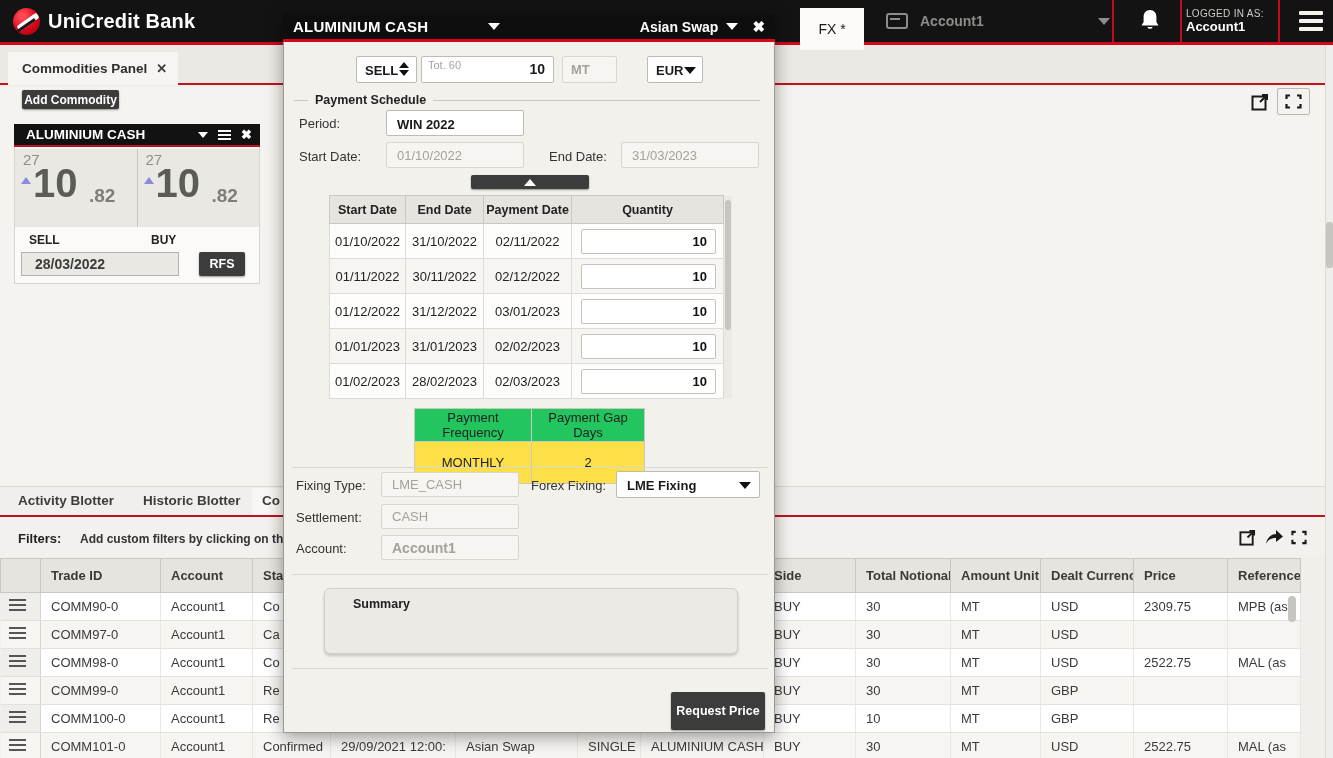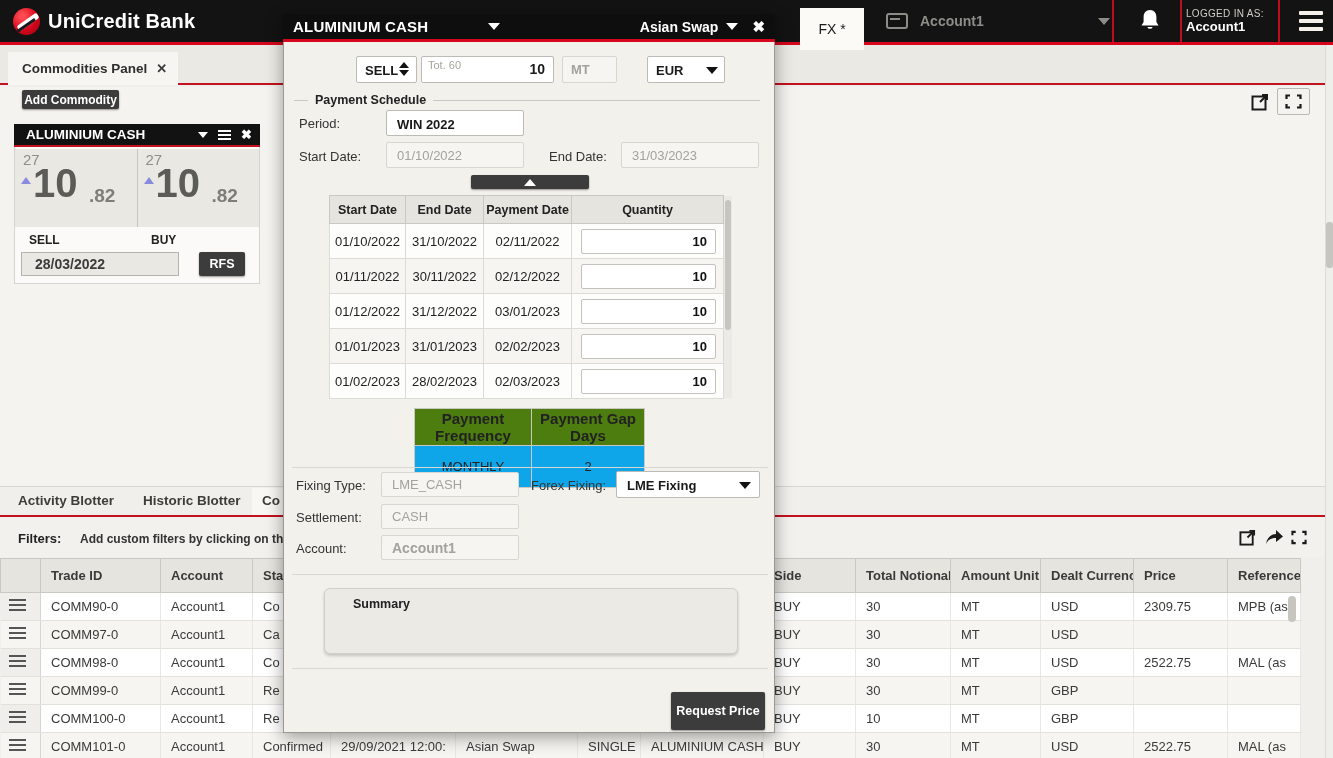--- a/index.html
+++ b/index.html
@@ -113,22 +113,22 @@
   table.sched { position:absolute; left:45px; top:181px; border-collapse:collapse; table-layout:fixed; width:394px;
     font-size:13px; color:#222; background:#fff; }
   table.sched th { background:#e5e4df; border:1px solid #c9c8c3; font-weight:bold; font-size:12.5px; height:28px; text-align:center; }
   table.sched td { border:1px solid #dcdbd6; height:35px; text-align:center; background:#fdfdfb; }
   table.sched tr:nth-child(even) td { background:#f6f5f1; }
   .qty-box { margin:0 6px 0 8px; height:25px; background:#fff; border:1px solid #c3c2bd; border-radius:2px;
     display:flex; align-items:center; justify-content:flex-end; padding-right:8px; font-weight:bold; font-size:13px; color:#111; }
   .sch-scroll { position:absolute; left:440px; top:182px; width:8px; height:202px; background:#eceae6; }
   .sch-thumb { position:absolute; left:441px; top:186px; width:6px; height:130px; background:#c6c5c0; border-radius:3px; }
   table.freq { position:absolute; left:130px; top:394px; border-collapse:collapse; table-layout:fixed; width:230px; font-size:13px; color:#222; }
-  table.freq th { background:#4d7c0f; border:1px solid #c9c8c3; font-weight:bold; font-size:15px; height:27px; text-align:center; }
-  table.freq td { border:1px solid #c9c8c3; background:#0ea5e9; height:42px; text-align:center; }
+  table.freq th { background:#22c55e; border:1px solid #c9c8c3; font-weight:normal; font-size:13px; height:27px; text-align:center; }
+  table.freq td { border:1px solid #c9c8c3; background:#fde047; height:42px; text-align:center; }
   .m-div { position:absolute; left:8px; width:476px; border-top:1px solid #d9d7d1; }
   .sum-box { position:absolute; left:40px; top:574px; width:414px; height:66px; background:#eceae5; border:1px solid #d0cfc8;
     border-radius:6px; box-shadow:0 2px 3px rgba(0,0,0,.18); padding:8px 28px; }
   .sum-title { font-size:12.5px; font-weight:bold; color:#222; margin-bottom:4px; }
   .sum-text { font-size:13px; color:#444; line-height:1.4; }
   .req-btn { position:absolute; left:387px; top:678px; width:94px; height:38px; font-size:12.5px; }
   .bold13 { font-weight:bold; font-size:13px; color:#1a1a1a; }
   svg { display:block; }
 </style>
 </head>
@@ -397,21 +397,21 @@
         <i class="up"></i>
         <i class="dn"></i>
       </span>
   </div>
   <div class="inbox" style="left:137px;top:42px;width:133px;height:27px;">
     <span class="tot-ph">Tot. 60</span>
     <span class="tot-val">10</span>
   </div>
   <div class="inbox dis" style="left:278px;top:42px;width:55px;height:27px;font-weight:bold;font-size:13px;display:flex;align-items:center;padding-left:8px;">MT</div>
   <span class="lbl" style="left:365px;top:49px;">vs</span>
-  <div class="inbox" style="left:363px;top:42px;width:78px;height:27px;">
+  <div class="inbox" style="left:363px;top:42px;width:56px;height:27px;">
     <span class="bold13" style="position:absolute;left:8px;top:6px;">EUR</span>
     <span class="m-chev" style="position:absolute;right:6px;top:10px;border-top-color:#111;"></span>
   </div>
 
   <div class="legend-line"></div>
   <span class="legend-txt">Payment Schedule</span>
 
   <span class="lbl" style="left:15px;top:102px;">Period:</span>
   <div class="inbox" style="left:102px;top:96px;width:138px;height:26px;">
     <span class="bold13" style="position:absolute;left:10px;top:6px;">WIN 2022</span>

